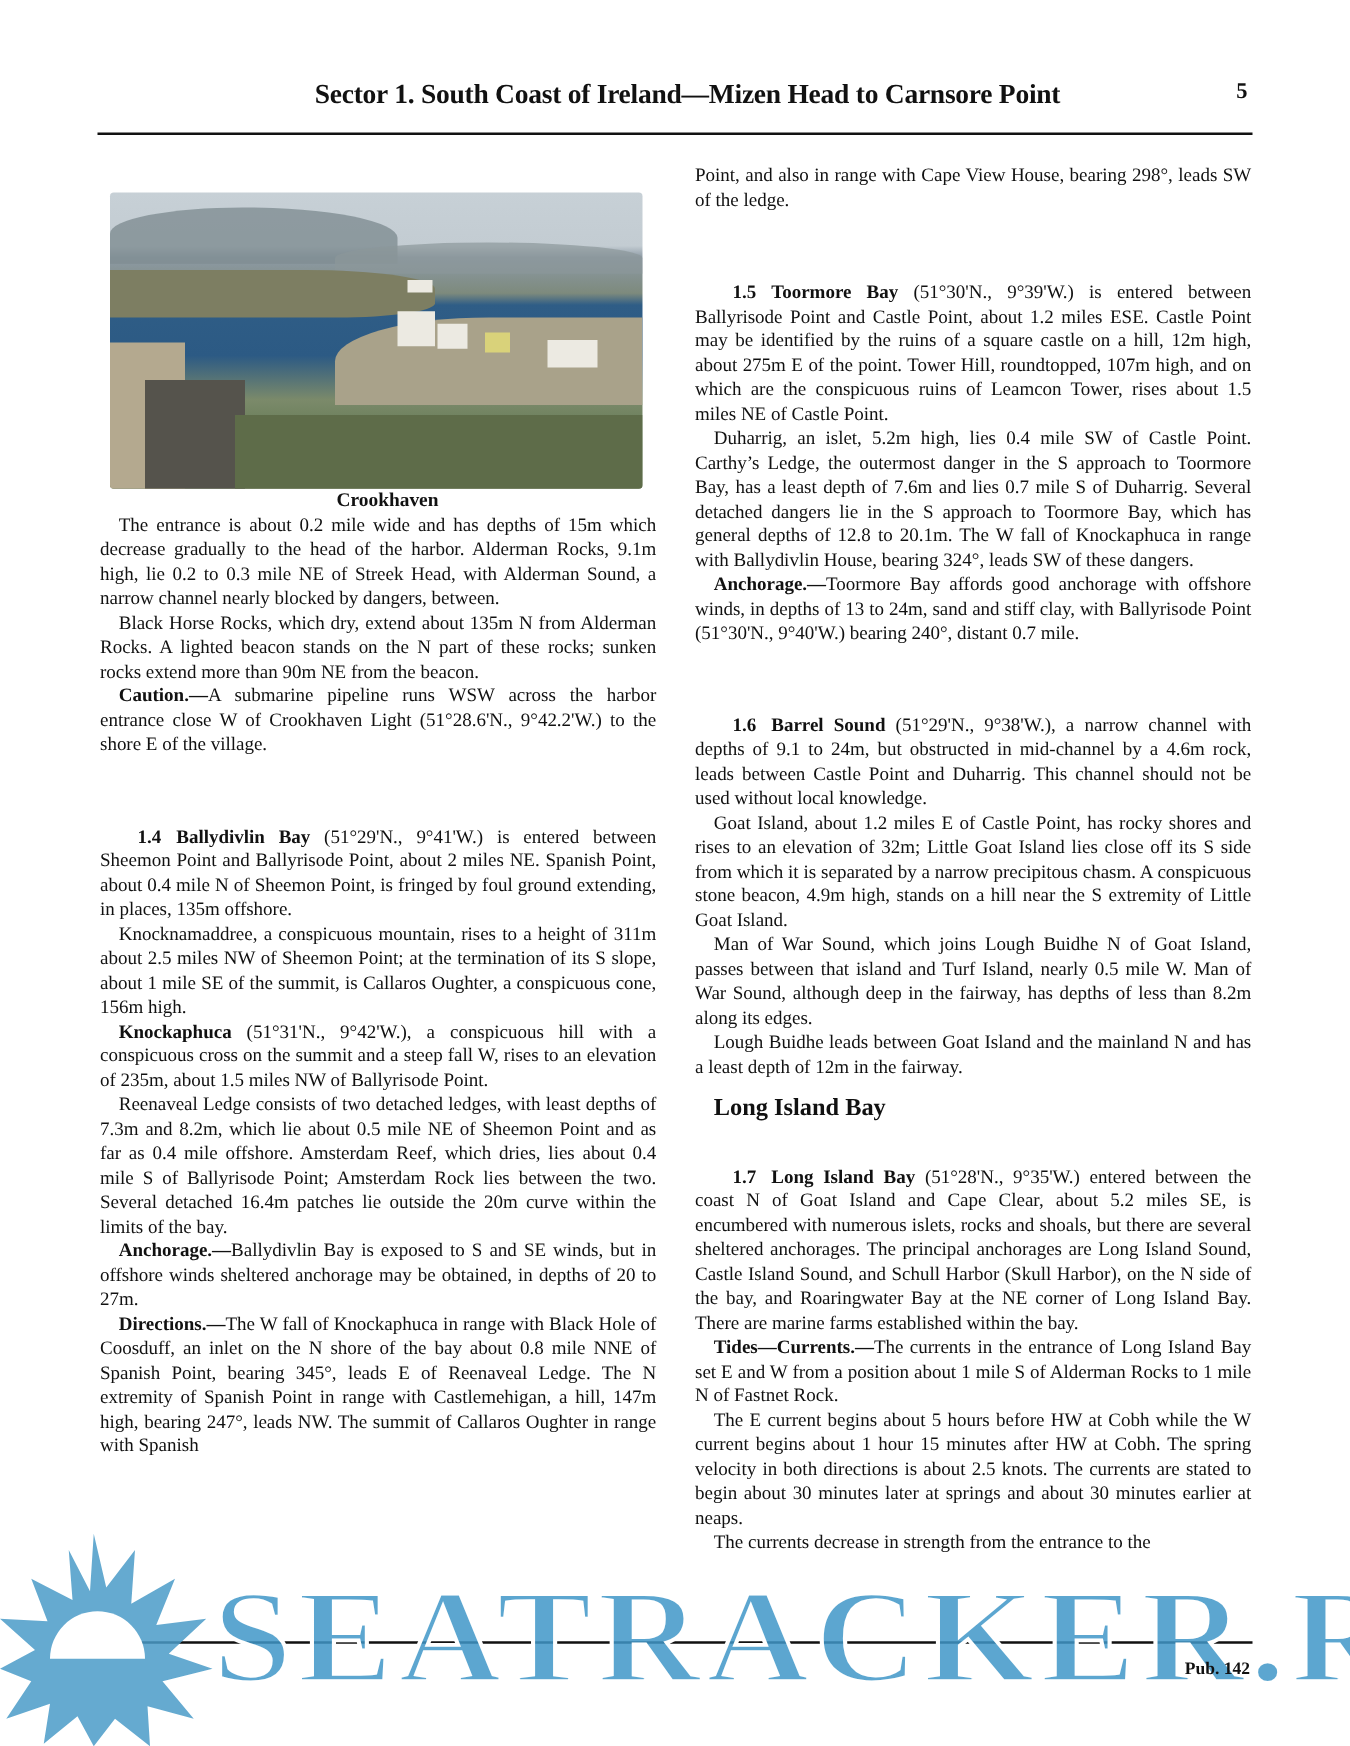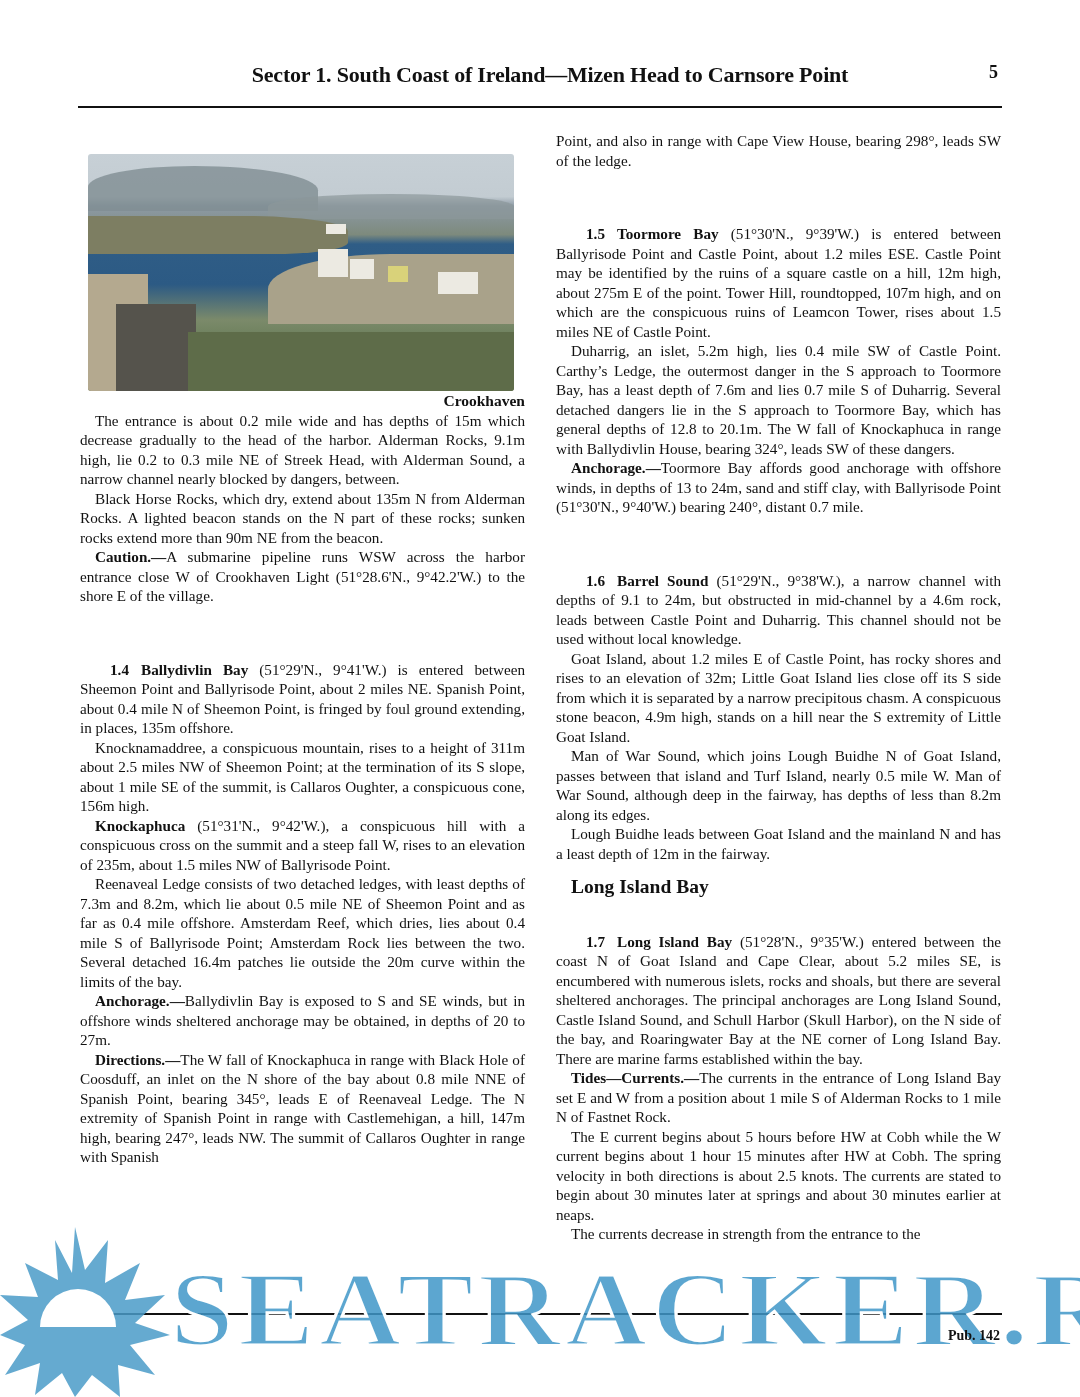--- a/index.html
+++ b/index.html
@@ -26,21 +26,21 @@
   .photo .hill2 { position: absolute; left: 180px; top: 40px; width: 246px; height: 25px; background: #8b979a;
                  border-radius: 80% 80% 0 0; opacity: .7; }
   .photo .land { position: absolute; left: 0; top: 62px; width: 260px; height: 38px; background: #7d7e62;
                  border-radius: 0 40% 30% 0; }
   .photo .village { position: absolute; left: 180px; top: 100px; width: 246px; height: 70px; background: #a9a28a;
                  border-radius: 50% 0 0 0; }
   .photo .house { position: absolute; background: #eceae2; }
   .photo .church { position: absolute; left: 0; top: 120px; width: 60px; height: 117px; background: #b4a98f; }
   .photo .roof { position: absolute; left: 28px; top: 150px; width: 80px; height: 87px; background: #55534c; }
   .photo .field { position: absolute; left: 100px; top: 178px; width: 326px; height: 59px; background: #5e6c49; }
-  .caption { text-align: right; font-weight: bold; font-size: 15.5px; margin: 18px 0 24px 0; text-indent: 0; }
+  .caption { text-align: center; font-weight: bold; font-size: 15.5px; margin: 18px 0 24px 0; text-indent: 0; }
   .section-head { font-weight: bold; font-size: 19.5px; margin: 4px 0 14px 0; text-indent: 0; text-align: left; }
   .rule-bottom { top: 1313px; }
   .footer-pub { position: absolute; right: 80px; top: 1328px; font-weight: bold; font-size: 14px; z-index: 3; text-align: right; }
   .watermark { position: absolute; left: 0; top: 1215px; width: 1080px; height: 182px; z-index: 2; pointer-events: none; }
   .wm-text { position: absolute; left: 170px; top: 1257px; font-family: "Liberation Serif", serif; font-weight: bold;
              font-size: 106px; letter-spacing: 4px; color: rgba(64,150,200,0.85); z-index: 2;
              -webkit-text-stroke: 3px #ffffff; line-height: 1; white-space: nowrap; transform: scaleX(1.08); transform-origin: left; }
 </style>
 </head>
 <body>

